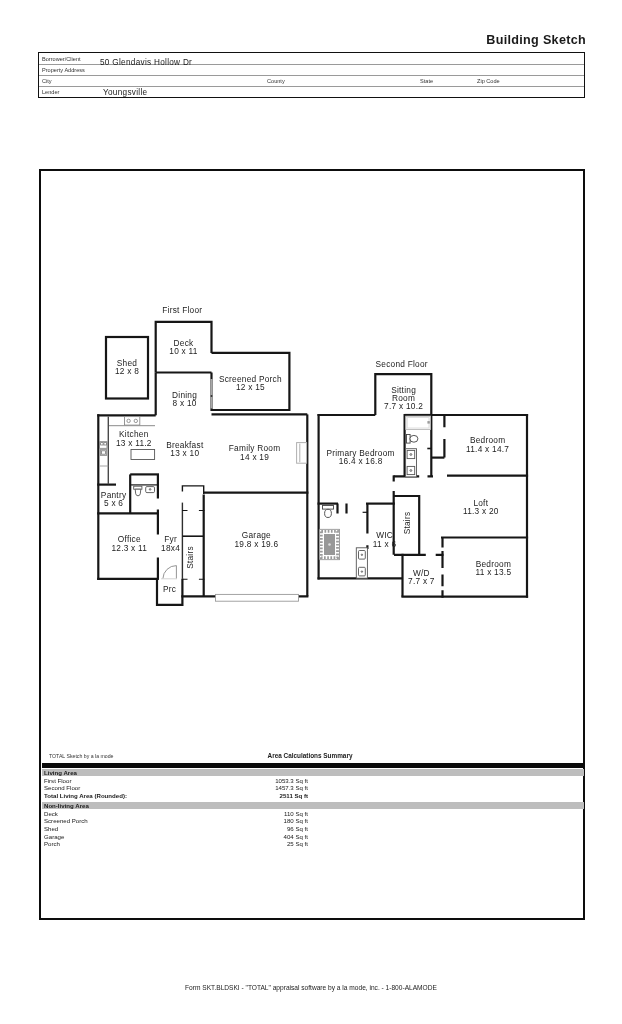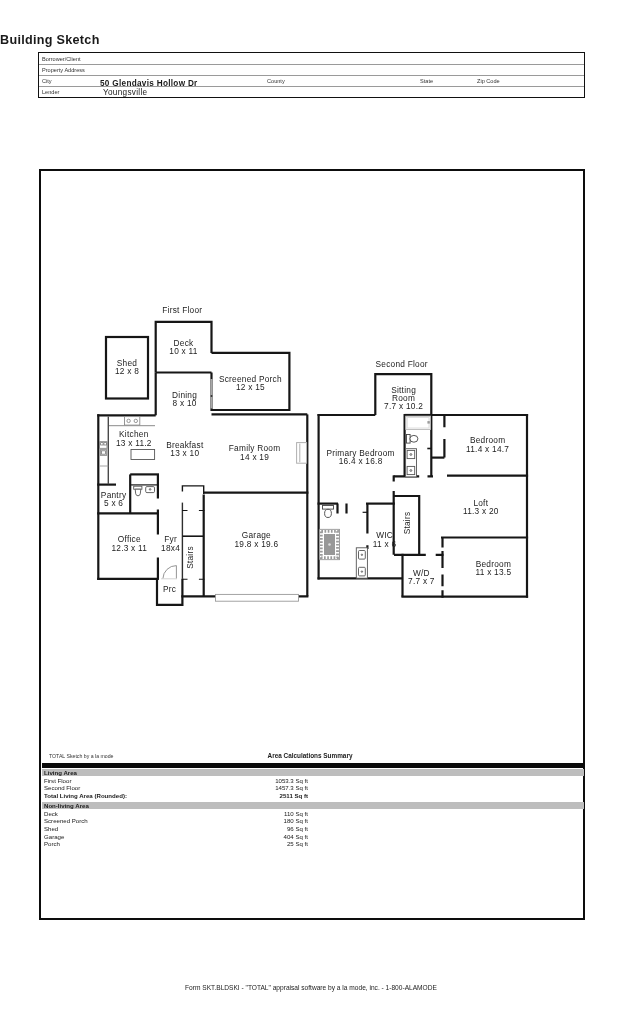--- a/index.html
+++ b/index.html
@@ -3,33 +3,33 @@
 <meta charset="utf-8">
 <style>
   html,body{margin:0;padding:0;background:#fff;width:622px;height:1024px;overflow:hidden;}
   body{font-family:"Liberation Sans",sans-serif;color:#1a1a1a;position:relative;-webkit-font-smoothing:antialiased;filter:grayscale(0.01);}
   .abs{position:absolute;white-space:nowrap;}
   svg text{font-family:"Liberation Sans",sans-serif;fill:#222;}
 </style>
 </head>
 <body>
 
-<div class="abs" style="left:0;top:33px;width:586px;text-align:left;font-size:12.6px;font-weight:bold;letter-spacing:0.3px;">Building Sketch</div>
+<div class="abs" style="left:0;top:33px;width:586px;text-align:right;font-size:12.6px;font-weight:bold;letter-spacing:0.3px;">Building Sketch</div>
 
 <div class="abs" style="left:38px;top:52px;width:544.5px;height:44px;border:1.4px solid #111;">
 
   <div class="abs" style="left:0;top:10.7px;width:100%;height:0;border-top:0.9px solid #9a9a9a;"></div>
   <div class="abs" style="left:0;top:21.9px;width:100%;height:0;border-top:0.9px solid #9a9a9a;"></div>
   <div class="abs" style="left:0;top:33.1px;width:100%;height:0;border-top:0.9px solid #9a9a9a;"></div>
 
   <div class="abs" style="left:3px;top:2.6px;font-size:5.6px;color:#333;">Borrower/Client</div>
 
   <div class="abs" style="left:3px;top:13.8px;font-size:5.6px;color:#333;">Property Address</div>
 
-  <div class="abs" style="left:61px;top:26px;font-size:8.2px;letter-spacing:0.3px;font-weight:bold;">50 Glendavis Hollow Dr</div>
+  <div class="abs" style="left:61px;top:5px;font-size:8.2px;letter-spacing:0.3px;">50 Glendavis Hollow Dr</div>
 
   <div class="abs" style="left:3px;top:25px;font-size:5.6px;color:#333;">City</div>
 
   <div class="abs" style="left:64px;top:35px;font-size:8.2px;letter-spacing:0.3px;">Youngsville</div>
 
   <div class="abs" style="left:228px;top:25px;font-size:5.6px;color:#333;">County</div>
 
   <div class="abs" style="left:381px;top:25px;font-size:5.6px;color:#333;">State</div>
 
   <div class="abs" style="left:438px;top:25px;font-size:5.6px;color:#333;">Zip Code</div>

